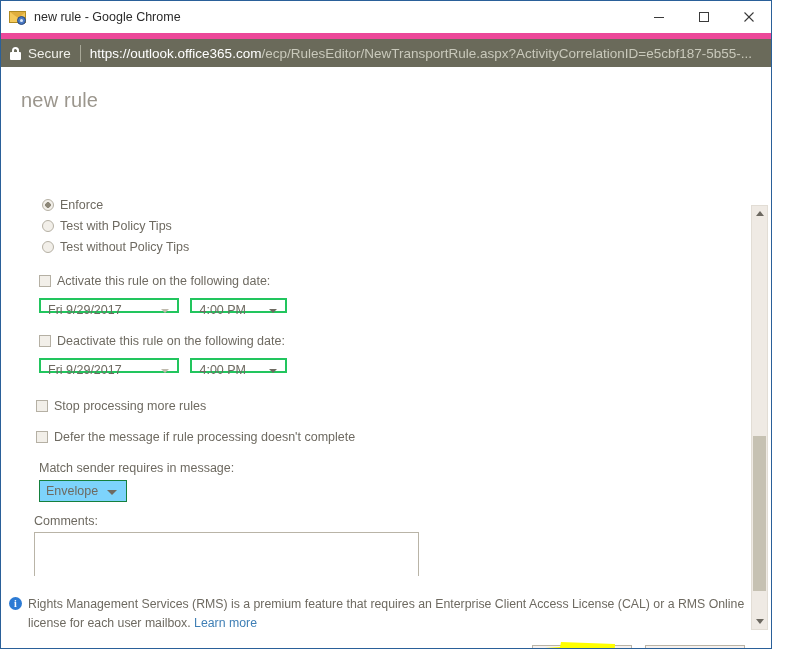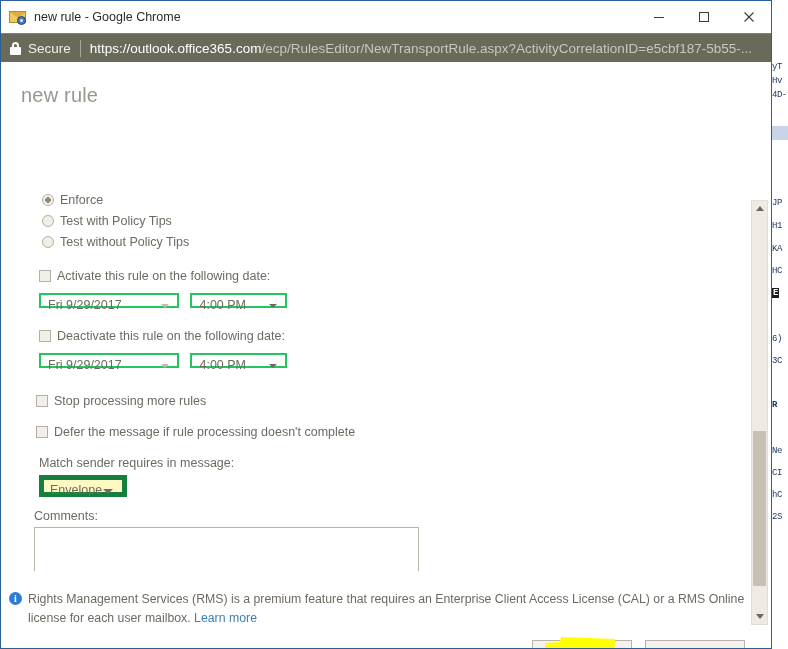--- a/index.html
+++ b/index.html
@@ -48,21 +48,21 @@
     border: 1px solid #2a6099;
     box-sizing: border-box;
     overflow: hidden;
   }
 
   
   .titlebar {
     position: relative;
     height: 32px;
     background: #ffffff;
-    border-bottom: 1px solid #ec4899;
+    border-bottom: 6px solid #ec4899;
     display: flex;
     align-items: center;
   }
   .favicon {
     position: relative;
     margin-left: 8px;
     width: 18px; height: 15px;
     flex: 0 0 auto;
   }
   .fav-env {
@@ -252,22 +252,22 @@
   }
   .field.dark .farrow { border-top-color: #6e6a61; }
   .field.date { width: 140px; }
   .field.time { width: 97px; margin-left: 8px; }
 
   
   .selectbox {
     position: relative;
     display: inline-block;
     width: 88px; height: 22px;
-    border: 5px solid #15803d;
-    background: #fef9c3;
+    border: 1px solid #15803d;
+    background: #7dd3fc;
     box-sizing: border-box;
   }
   .selectbox .sval {
     position: absolute; left: 6px; top: 3px;
     font-size: 12.5px; color: #6e6a61;
   }
   .selectbox .sarrow {
     position: absolute; right: 9px; top: 9px;
     width: 0; height: 0;
     border-left: 5px solid transparent;
@@ -370,38 +370,20 @@
     position: absolute;
     left: 543px; top: 574px;
     pointer-events: none;
   }
 </style>
 </head>
 <body>
 
 <div id="screen">
 
-  <div class="bg-window">
-    <div class="bg-band" style="top:126px;height:14px;"></div>
-    <div class="bg-frag" style="top:62px">yT</div>
-    <div class="bg-frag" style="top:76px">Hv</div>
-    <div class="bg-frag" style="top:90px">4D-</div>
-    <div class="bg-frag" style="top:198px">JP</div>
-    <div class="bg-frag" style="top:221px">H1</div>
-    <div class="bg-frag" style="top:244px">KA</div>
-    <div class="bg-frag" style="top:266px">HC</div>
-    <div class="bg-frag bold" style="top:288px;background:#1b1b1b;color:#ffffff;padding:0 1px;">E</div>
-    <div class="bg-frag" style="top:334px">6)</div>
-    <div class="bg-frag" style="top:356px">3C</div>
-    <div class="bg-frag bold" style="top:400px">R</div>
-    <div class="bg-frag" style="top:446px">Ne</div>
-    <div class="bg-frag" style="top:468px">CI</div>
-    <div class="bg-frag" style="top:490px">hC</div>
-    <div class="bg-frag" style="top:512px">2S</div>
-  </div>
 
   <div class="chrome">
 
     <div class="titlebar">
       <div class="favicon">
         <div class="fav-env"></div>
         <div class="fav-gear"></div>
       </div>
       <div class="title-text">new rule - Google Chrome</div>
       <div class="wincontrols">

